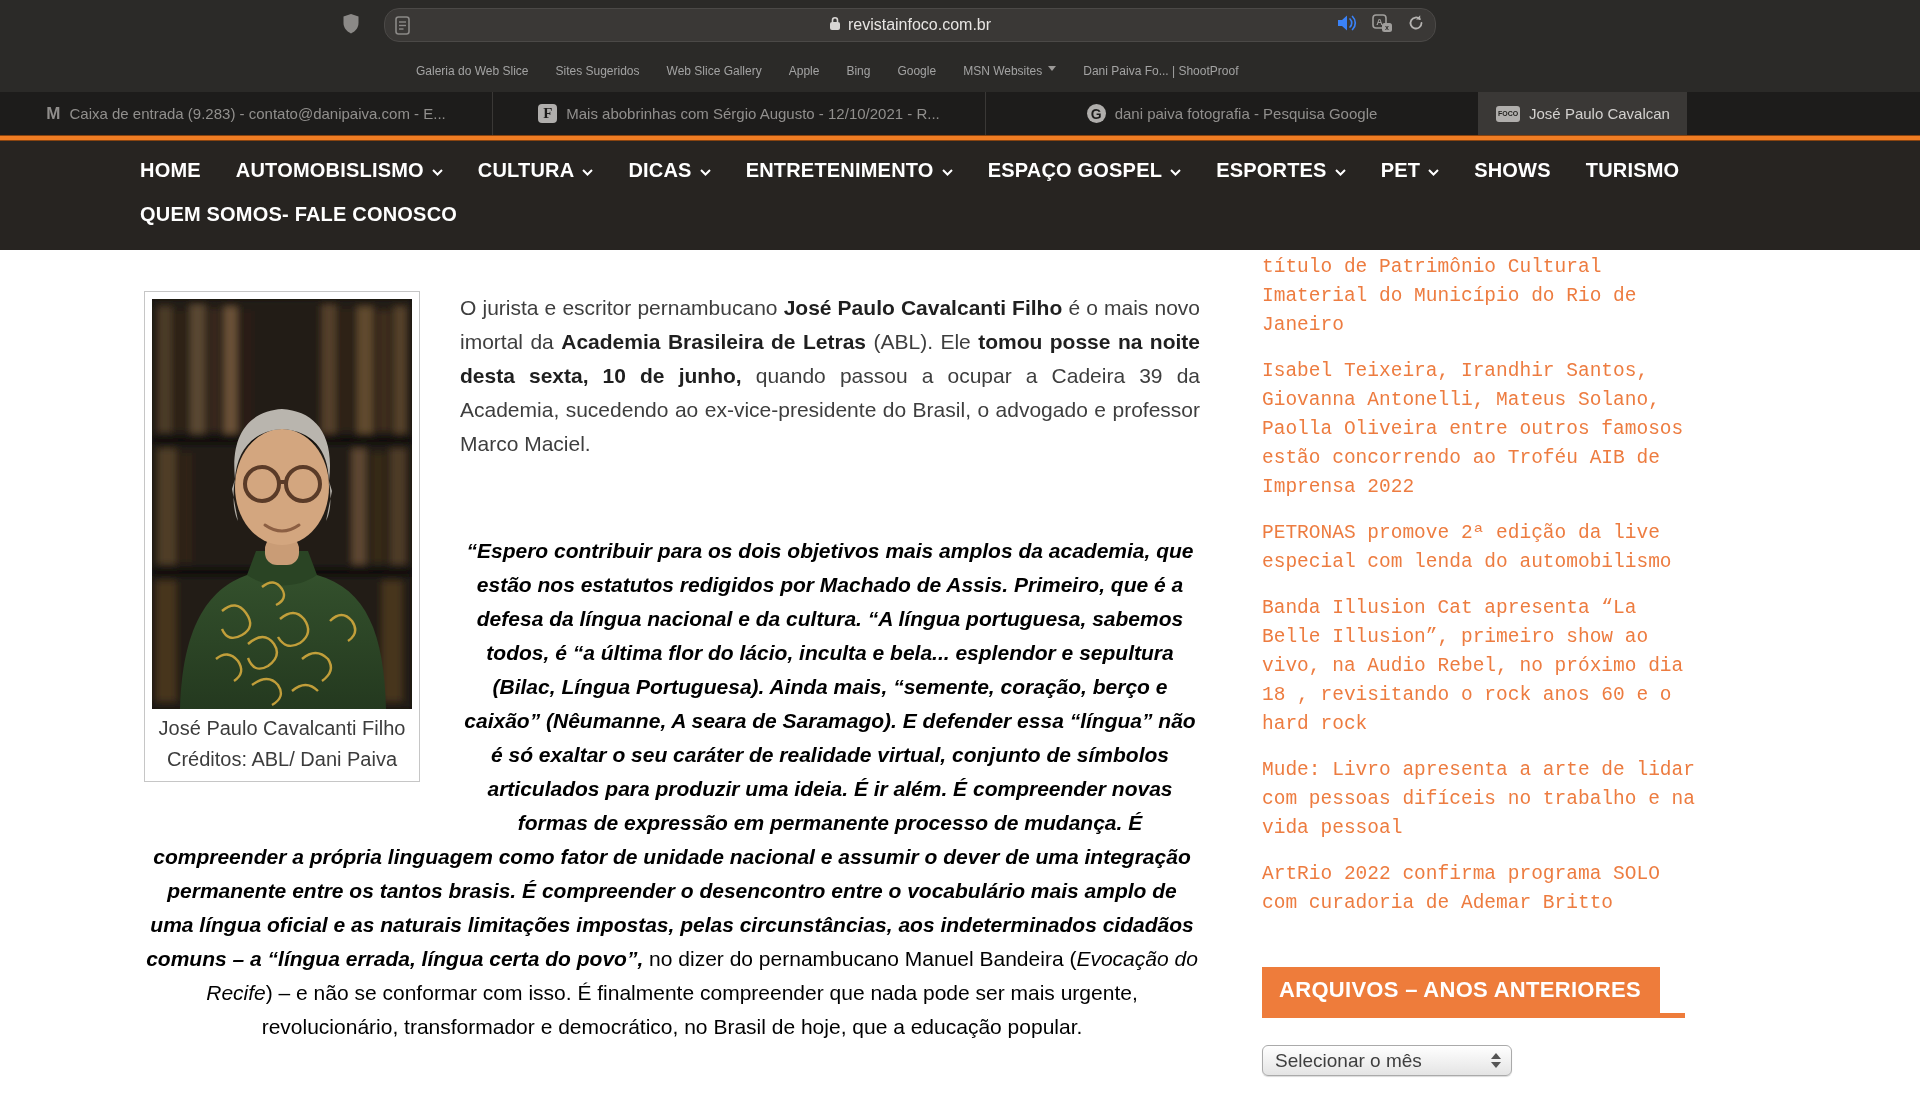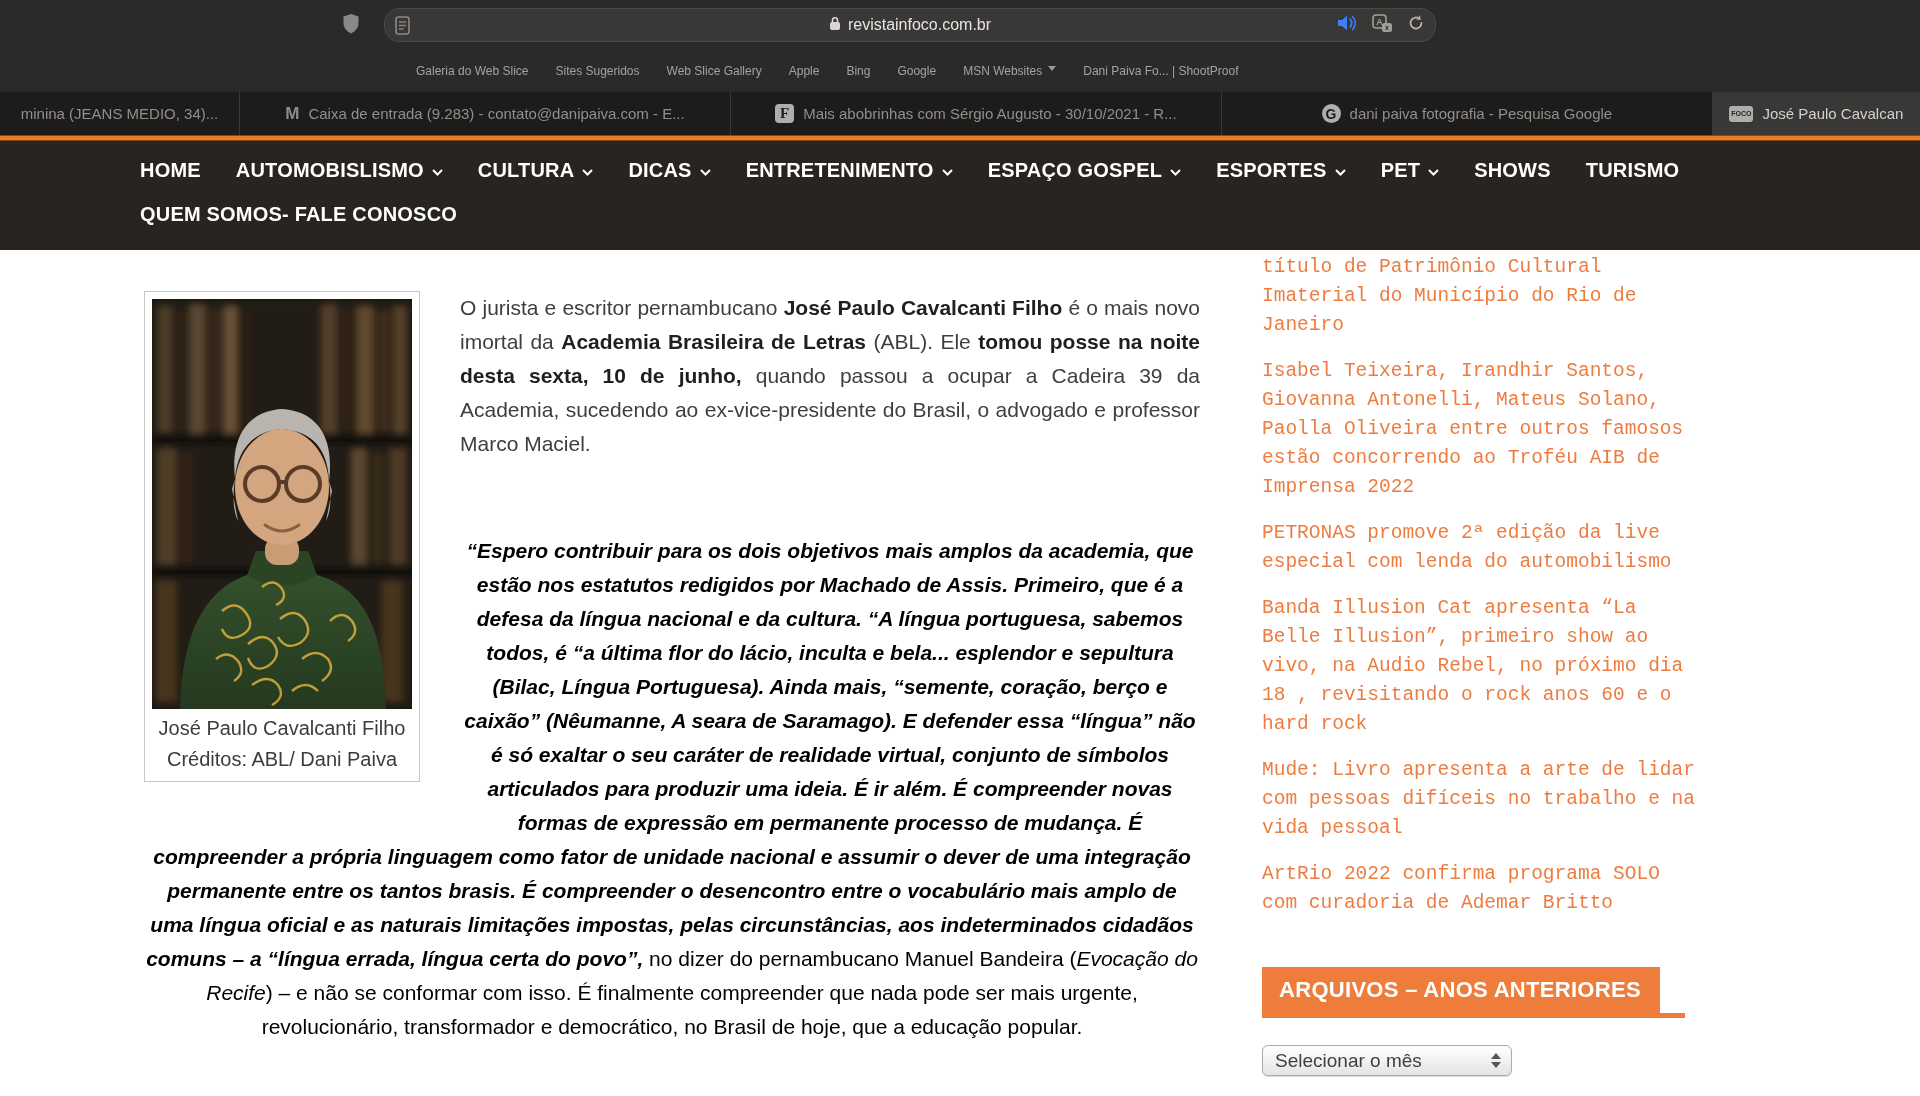--- a/index.html
+++ b/index.html
@@ -170,30 +170,27 @@
   <span class="bookmark">
       <span>MSN Websites</span>
       <span class="bm-caret"></span>
     </span>
   <span class="bookmark">
       <span>Dani Paiva Fo... | ShootProof</span>
     </span>
 </div>
 
 <div class="tab-strip">
-  <div class="tab" style="width:241px">
-    <span>minina (JEANS MEDIO, 34)...</span>
-  </div>
   <div class="tab" style="width:493px">
     <span class="fav-gmail">M</span>
     <span>Caixa de entrada (9.283) - contato@danipaiva.com - E...</span>
   </div>
   <div class="tab" style="width:493px">
     <span class="fav-sq">F</span>
-    <span>Mais abobrinhas com Sérgio Augusto - 30/10/2021 - R...</span>
+    <span>Mais abobrinhas com Sérgio Augusto - 12/10/2021 - R...</span>
   </div>
   <div class="tab" style="width:493px">
     <span class="fav-circle">G</span>
     <span>dani paiva fotografia - Pesquisa Google</span>
   </div>
   <div class="tab active" style="width:208px">
     <span class="fav-foco">FOCO</span>
     <span>José Paulo Cavalcan</span>
   </div>
 </div>

